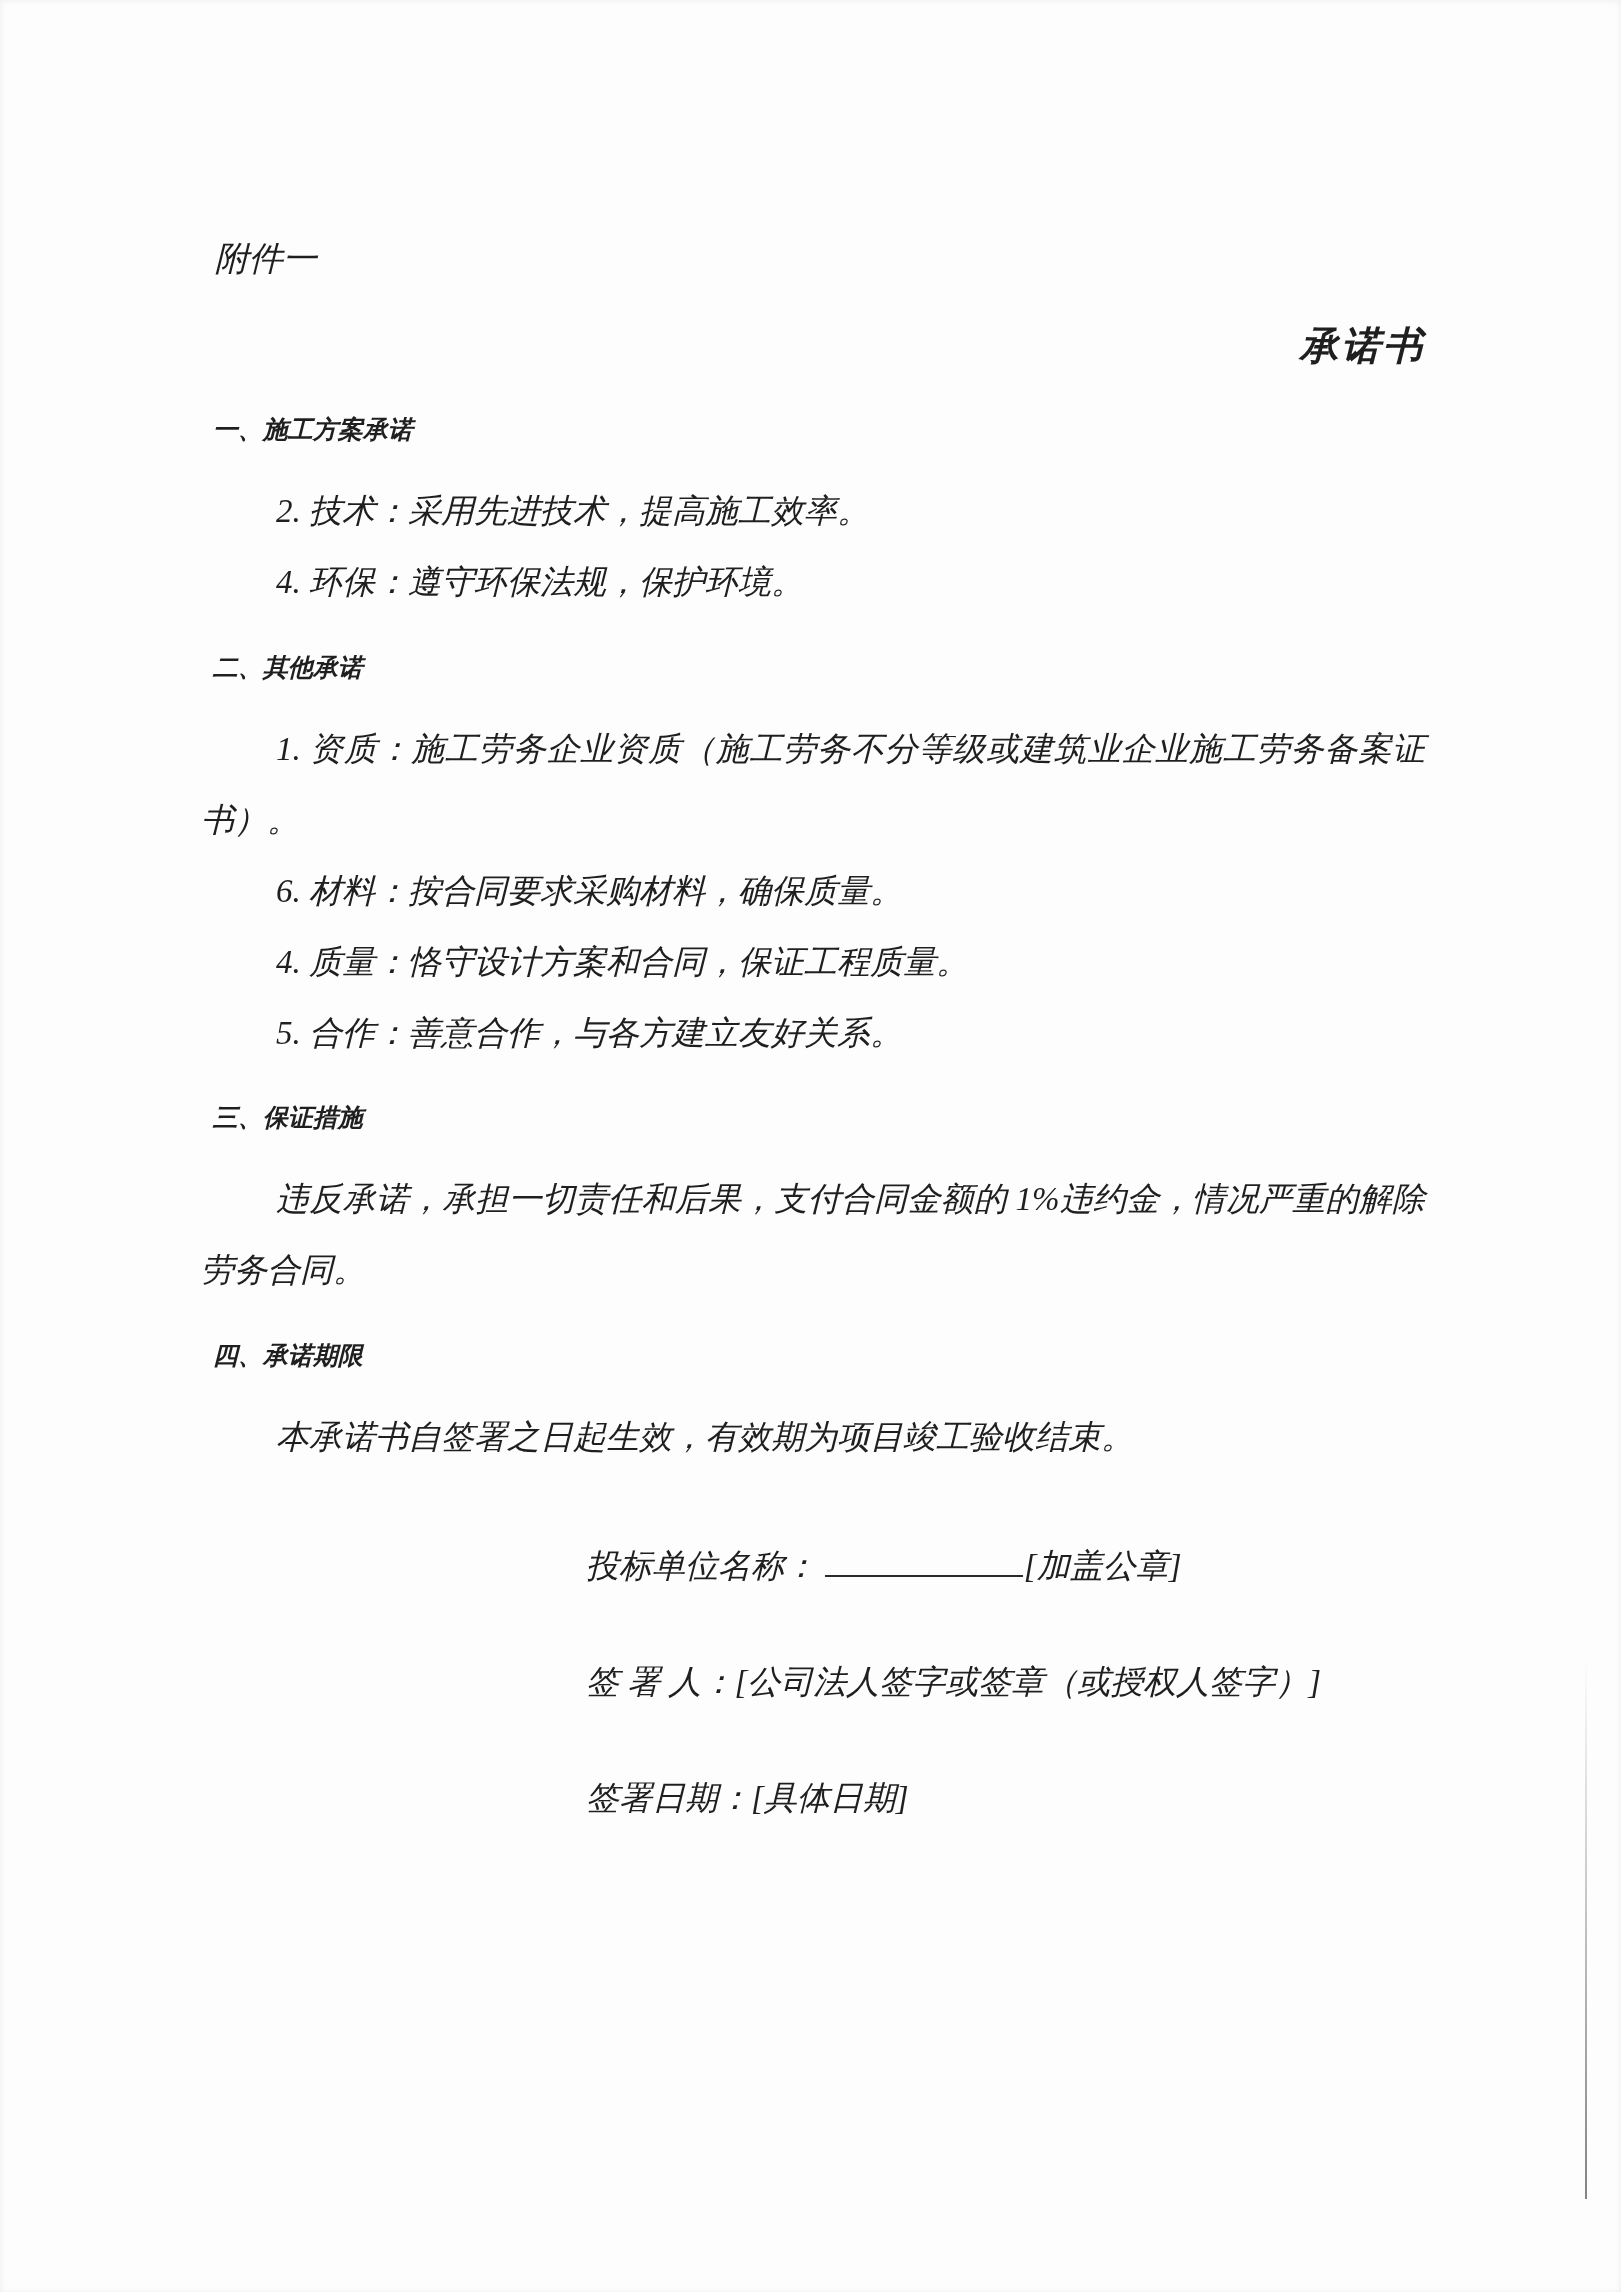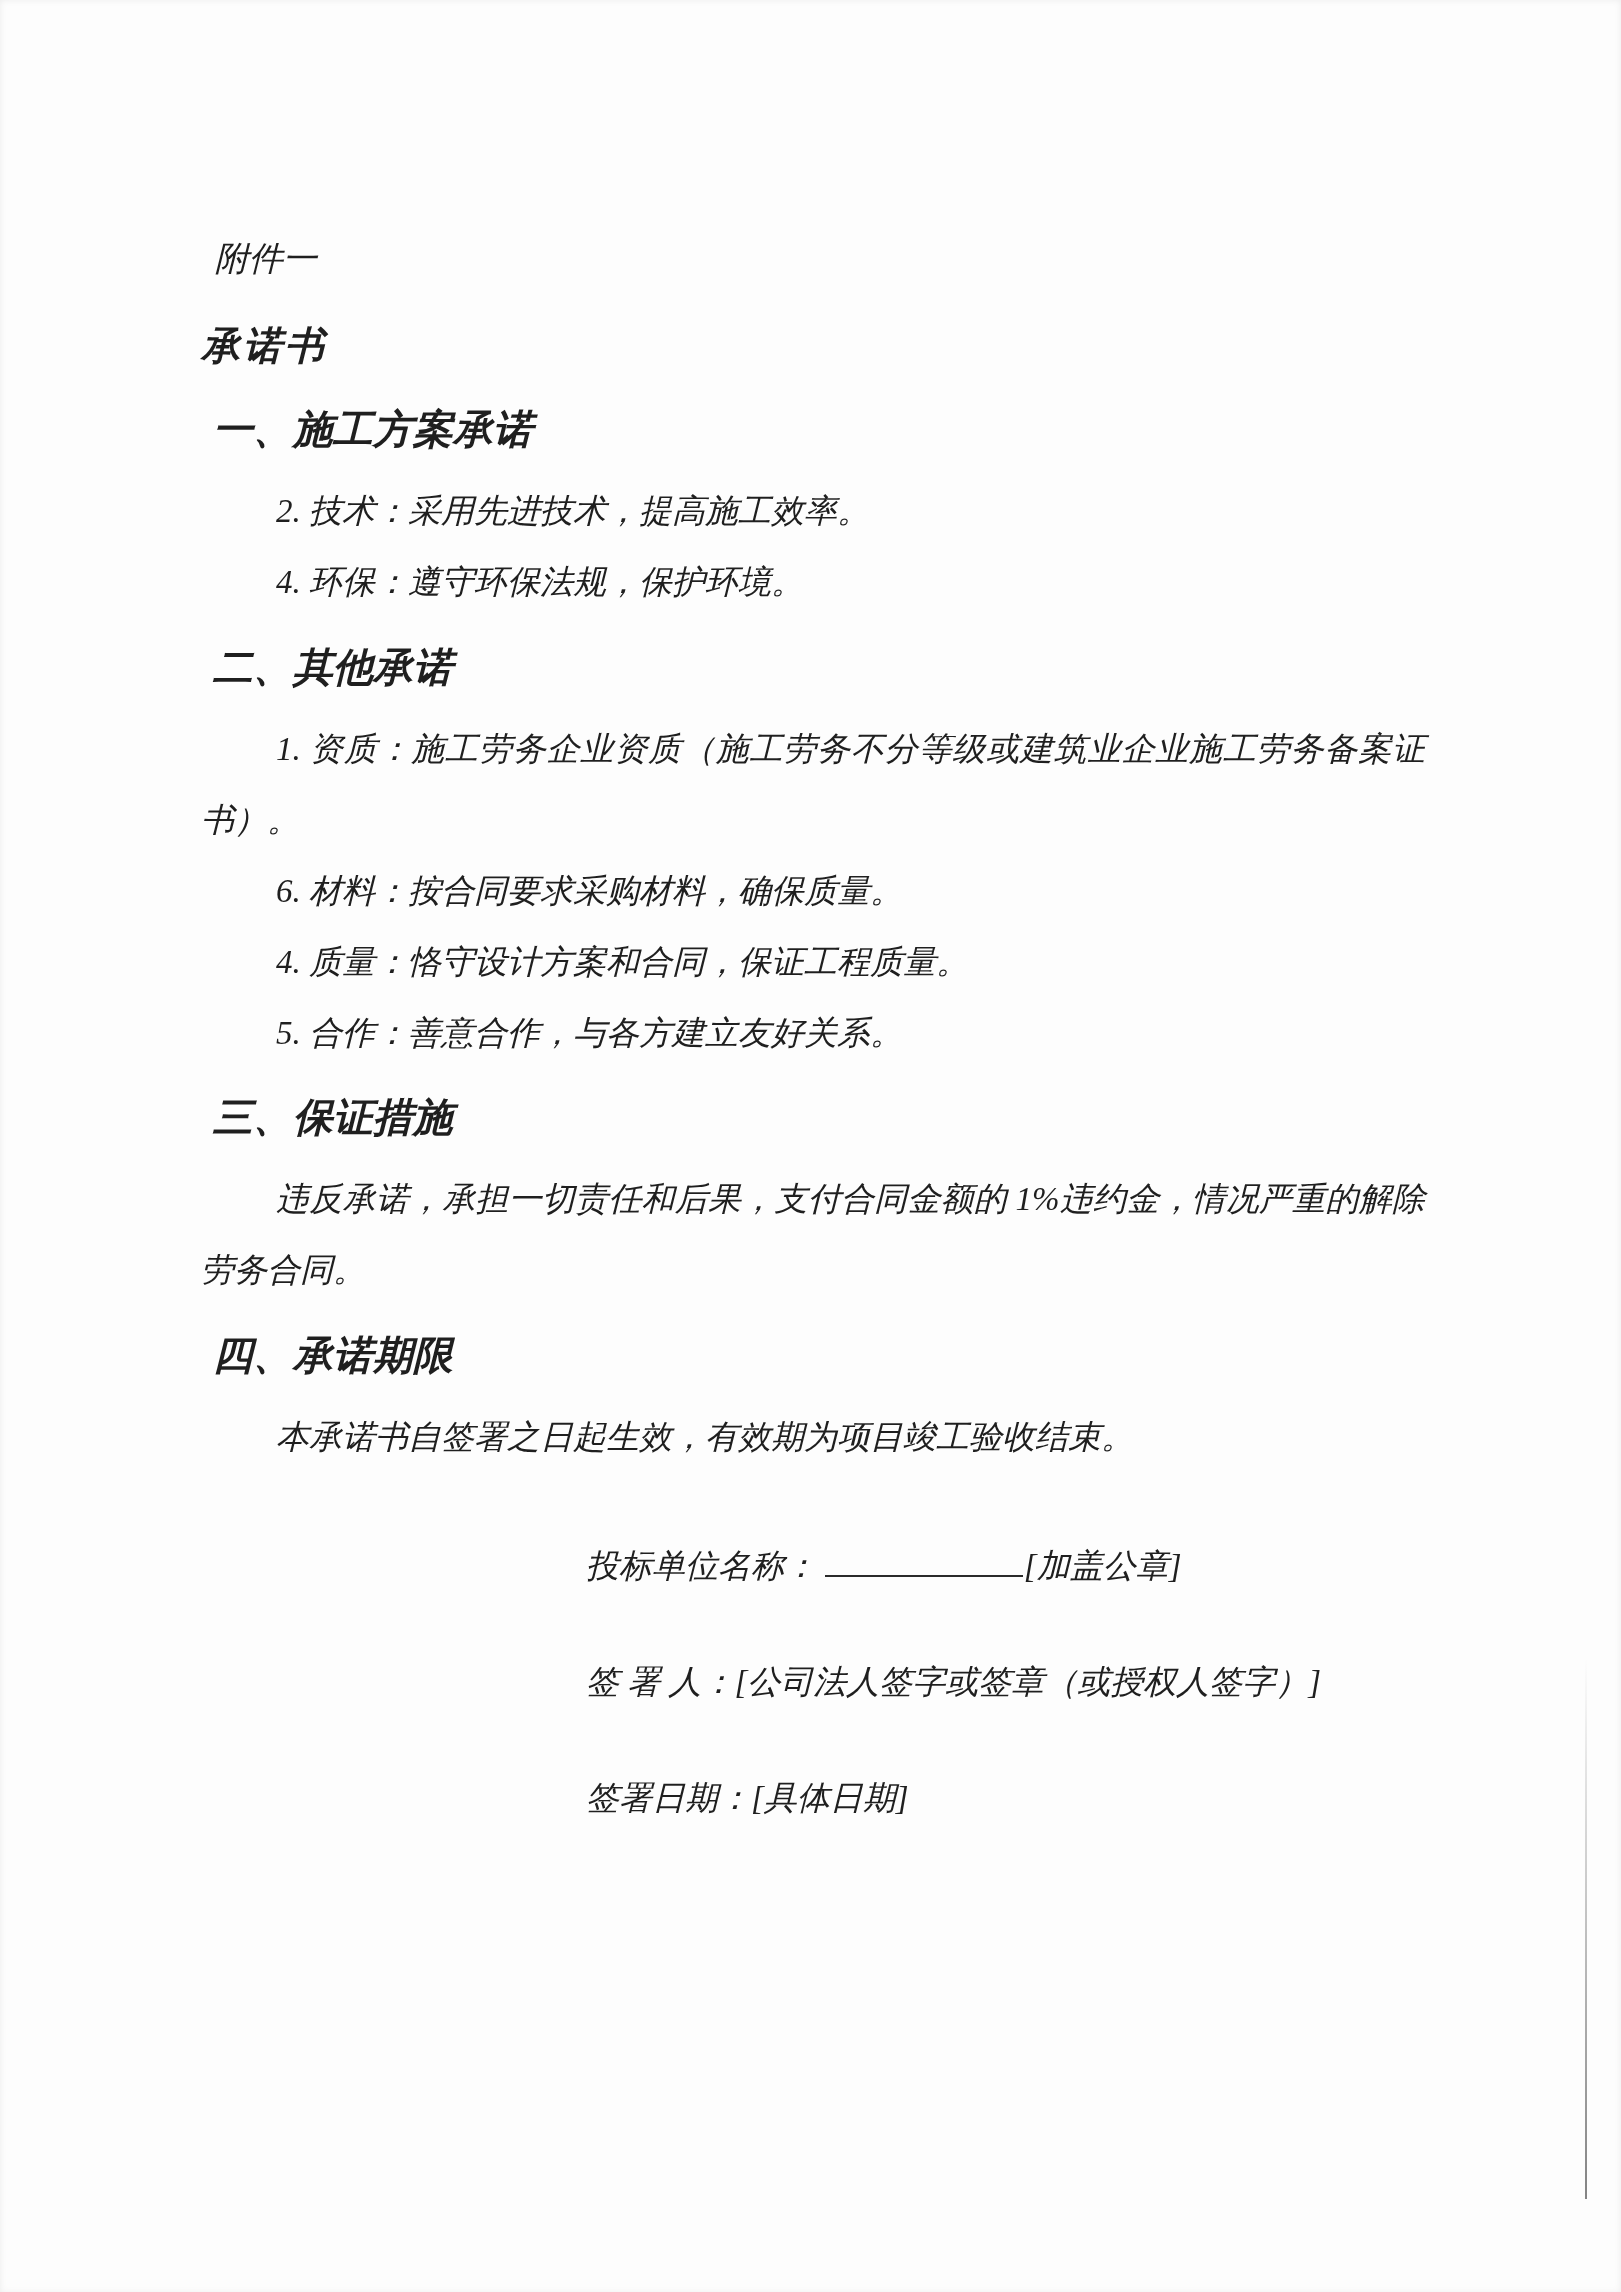--- a/index.html
+++ b/index.html
@@ -18,31 +18,31 @@
     overflow: hidden;
     box-shadow: inset 0 0 7.8px rgba(0,0,0,0.07);
   }
   .attach {
     margin-top: 223px;
     margin-left: 13.7px;
     font-size: 34px;
   }
   .doc-title {
     margin-top: 15.7px;
-    text-align: left;
+    text-align: right;
     font-size: 39px;
     font-weight: 700;
     letter-spacing: 2.9px;
     line-height: 71px;
   }
   .sec-heading {
     margin-top: 13.7px;
     margin-bottom: 10.8px;
     margin-left: 11.8px;
-    font-size: 40px;
+    font-size: 25px;
     font-weight: 700;
     line-height: 71px;
   }
   .item, .para {
     text-align: justify;
     text-indent: 75px;
   }
   .sig-block {
     margin-top: 58px;
     margin-left: 385px;

